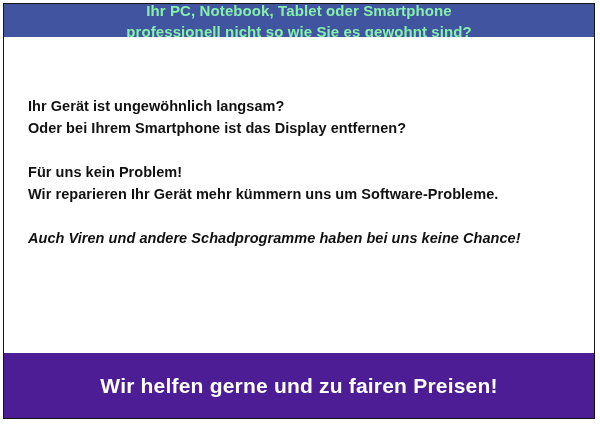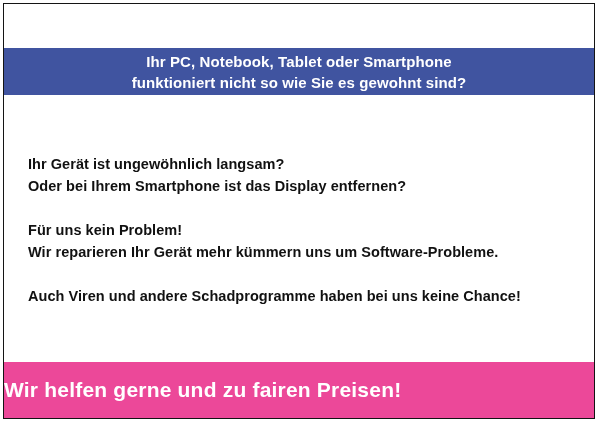--- a/index.html
+++ b/index.html
@@ -23,30 +23,29 @@
     box-sizing: border-box;
     border: 1px solid #141414;
     background: #ffffff;
     display: flex;
     flex-direction: column;
   }
 
   
   .banner-top {
     background: #4054a0;
-    color: #ffffff;
+    color: #86efac;
     box-sizing: border-box;
-    height: 47px;
+    height: 33px;
     flex: 0 0 auto;
     display: flex;
     flex-direction: column;
     align-items: center;
     justify-content: center;
     padding-top: 1px;
-    margin-top: 44px;
   }
   .banner-top .line {
     font-size: 15px;
     font-weight: bold;
     line-height: 21px;
     letter-spacing: 0.1px;
     white-space: nowrap;
     text-align: center;
   }
 
@@ -62,56 +61,58 @@
     position: absolute;
     left: 24px;
     top: 58px;
     right: 12px;
   }
   .para {
     margin: 0 0 22px 0;
   }
   .para:last-child {
     margin-bottom: 0;
+    font-style: italic;
   }
   .para .line {
     font-size: 14.5px;
     font-weight: bold;
     color: #111111;
     line-height: 22px;
     letter-spacing: 0.05px;
     white-space: nowrap;
   }
 
   
   .banner-bottom {
-    background: #ec4899;
+    background: #4c1d95;
     color: #ffffff;
-    height: 56px;
+    height: 65px;
     flex: 0 0 auto;
     display: flex;
     align-items: center;
+    justify-content: center;
   }
   .banner-bottom .line {
     font-size: 21px;
     font-weight: bold;
     line-height: 26px;
     letter-spacing: 0.2px;
     white-space: nowrap;
     text-align: center;
   }
 </style>
 </head>
 <body>
 
 <div class="flyer">
 
   <div class="banner-top">
     <div class="line">Ihr PC, Notebook, Tablet oder Smartphone</div>
-    <div class="line">funktioniert nicht so wie Sie es gewohnt sind?</div>
+    <div class="line">professionell nicht so wie Sie es gewohnt sind?</div>
   </div>
 
   <div class="body-area">
     <div class="para-stack">
 
       <div class="para">
         <div class="line">Ihr Gerät ist ungewöhnlich langsam?</div>
         <div class="line">Oder bei Ihrem Smartphone ist das Display entfernen?</div>
       </div>
 

